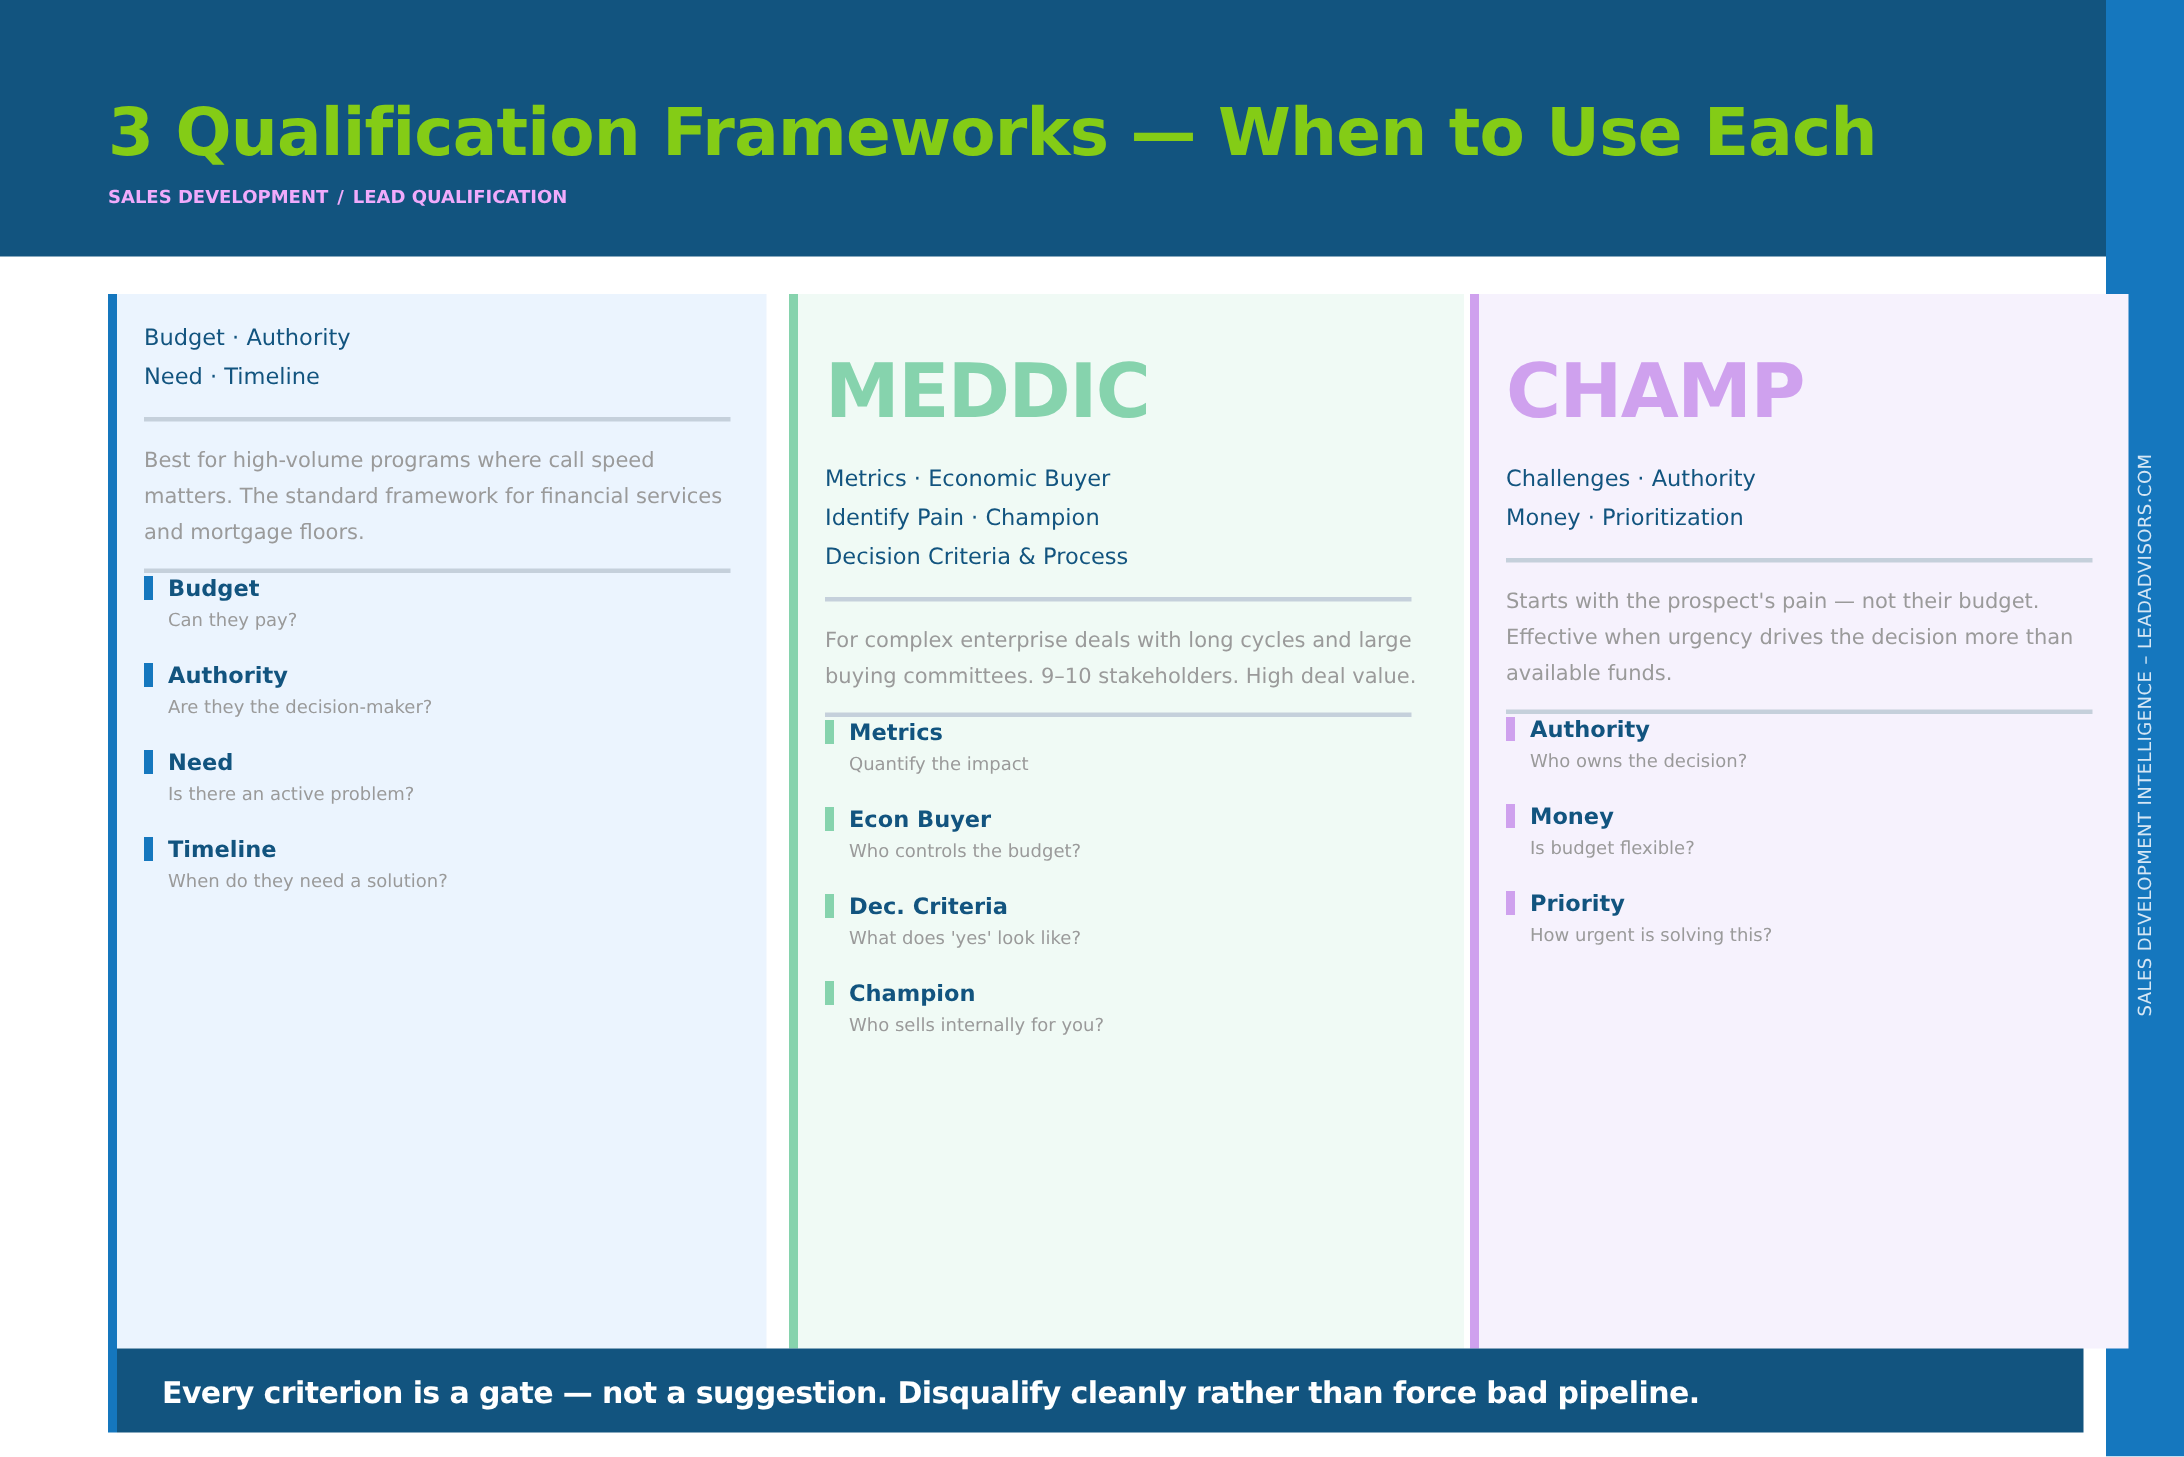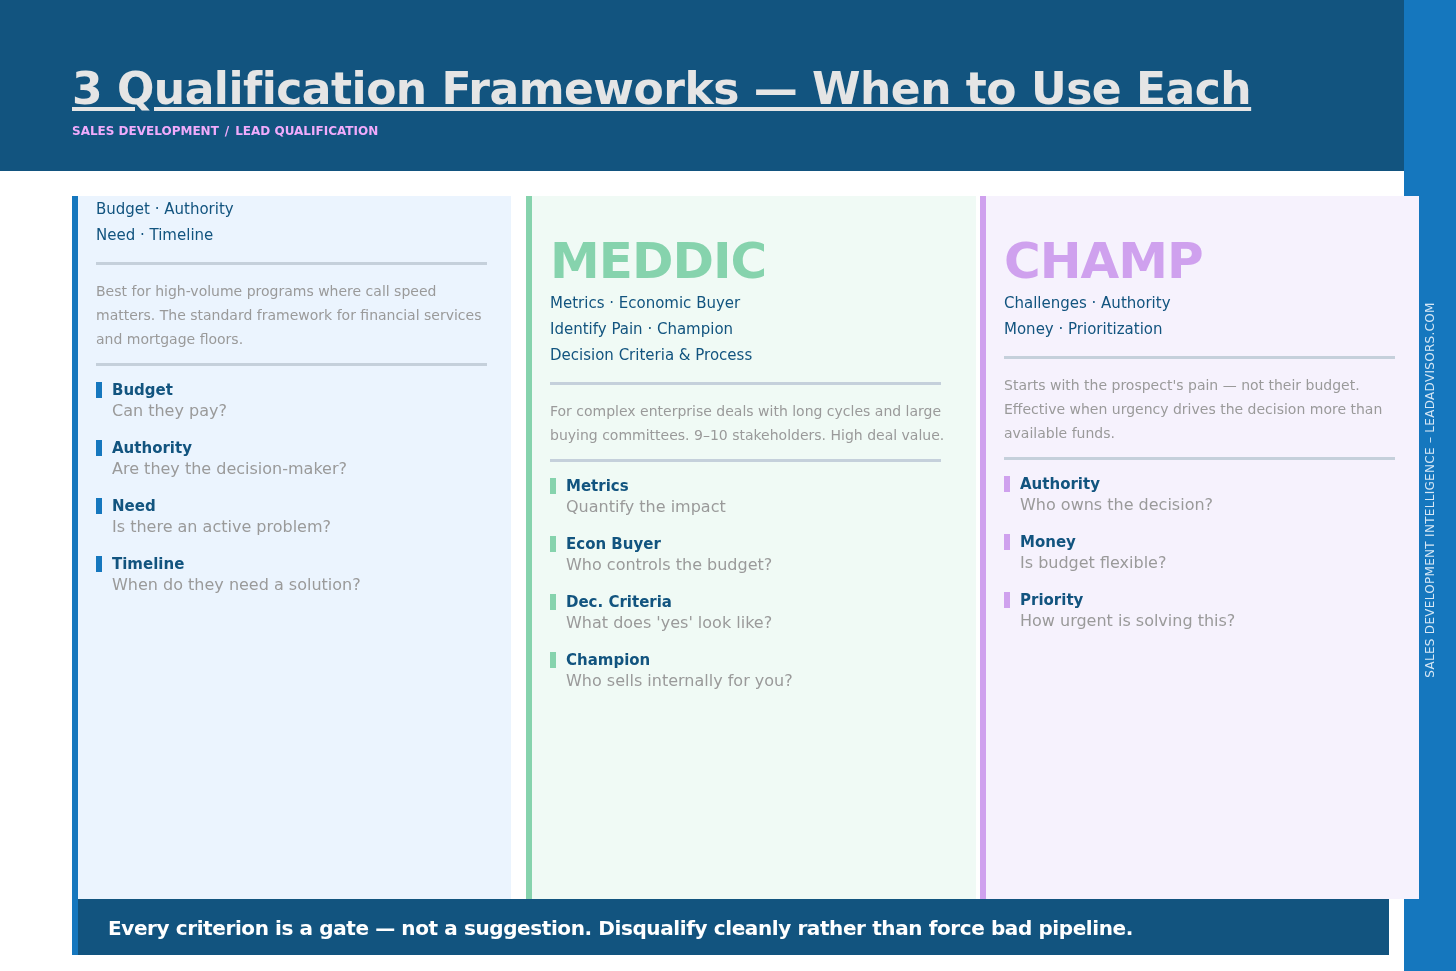--- a/index.html
+++ b/index.html
@@ -6,23 +6,22 @@
     html, body { width: 1456px; height: 971px; overflow: hidden; background: #ffffff; }
     body { position: relative; font-family: "DejaVu Sans", sans-serif; }
 
     .header {
       position: absolute; left: 0; top: 0; width: 1404px; height: 171px;
       background: #12547f;
     }
     .header .title {
       position: absolute; left: 72px; top: 60px;
       font-family: "DejaVu Sans", sans-serif; font-weight: bold;
-      font-size: 44px; line-height: 58px; color: #e5e5e5; letter-spacing: -0.5px;
+      font-size: 44px; line-height: 58px; color: #84cc16; letter-spacing: -0.5px;
       white-space: nowrap;
-      text-decoration: underline;
     }
     .breadcrumb {
       position: absolute; left: 72px; top: 123px;
       font-family: "DejaVu Sans", sans-serif; font-size: 12px; line-height: 16px;
       color: #f0abfc; white-space: nowrap; text-transform: uppercase; font-weight: bold;
     }
     .breadcrumb .sep { margin: 0 6px; }
 
     .sidebar {
       position: absolute; left: 1404px; top: 0; width: 52px; height: 971px;
@@ -49,40 +48,40 @@
     .col.champ .accent { background: #cfa1ee; }
 
     .fw-name {
       margin-top: 36px; font-family: "DejaVu Sans", sans-serif; font-weight: bold;
       font-size: 50px; line-height: 58px; letter-spacing: -1px;
     }
     .bant .fw-name { color: #1577be; }
     .meddic .fw-name { color: #86d3ad; }
     .champ .fw-name { color: #cfa1ee; }
 
-    .expansion { margin-top: 0; }
+    .expansion { margin-top: 16px; }
     .expansion div {
       font-size: 15px; line-height: 26px; color: #12547f; white-space: nowrap;
     }
     .divider { height: 3px; background: #c5d0db; width: 391px; }
     .divider.top { margin-top: 14px; }
     .desc {
       margin-top: 14px; font-size: 14px; line-height: 24px; color: #9a9a9a;
       width: 395px;
     }
     .divider.bottom { margin-top: 12px; }
 
-    .criteria { margin-top: 14px; }
+    .criteria { }
     .crit { position: relative; padding-left: 16px; height: 58px; }
     .crit .bar { position: absolute; left: 0; top: 2px; width: 6px; height: 16px; }
     .bant .crit .bar { background: #1577be; }
     .meddic .crit .bar { background: #86d3ad; }
     .champ .crit .bar { background: #cfa1ee; }
     .crit .label { font-weight: bold; font-size: 15px; line-height: 20px; color: #12547f; }
-    .crit .q { font-size: 16px; line-height: 22px; color: #9a9a9a; }
+    .crit .q { font-size: 12px; line-height: 22px; color: #9a9a9a; }
 
     .footer {
       position: absolute; left: 78px; top: 899px; width: 1311px; height: 56px;
       background: #12547f;
     }
     .footer .text {
       position: absolute; left: 30px; top: 0; line-height: 58px;
       font-weight: bold; font-size: 20px; color: #ffffff; white-space: nowrap;
       letter-spacing: -0.4px;
     }

